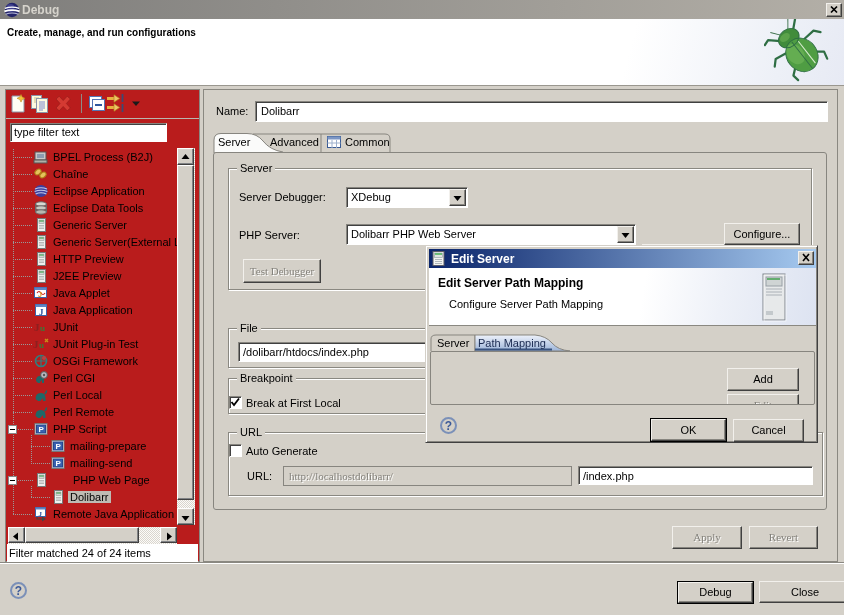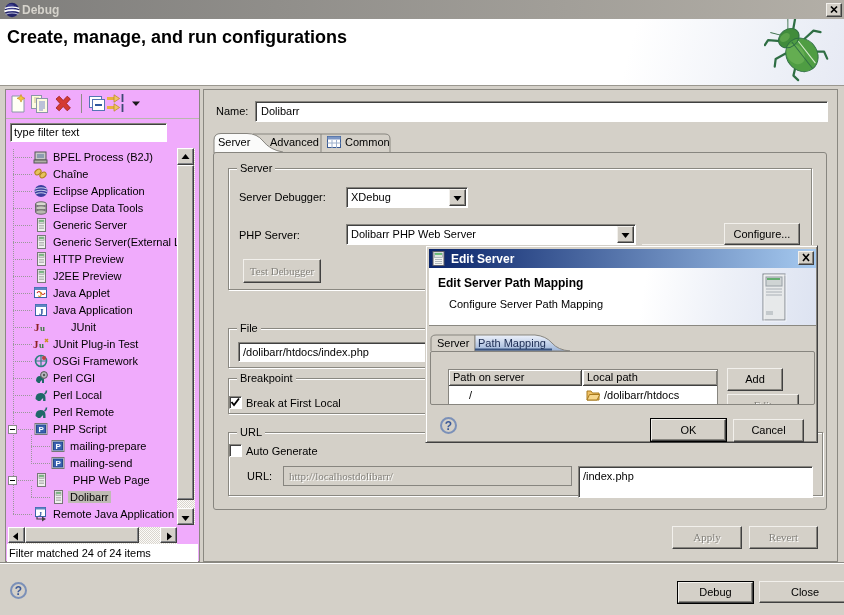--- a/index.html
+++ b/index.html
@@ -25,21 +25,21 @@
     <path d="M0.4 9.4 Q8 6.8 15.6 9.4" stroke="#ffffff" stroke-width="1.7" fill="none"></path>
     <path d="M1.6 12.2 Q8 9.8 14.4 12.2" stroke="#babcdc" stroke-width="1.2" fill="none"></path>
   </svg>
   <div class="abs" style="left:22px;top:3px;font-weight:bold;font-size:12px;color:#d6d3cc;">Debug</div>
   <div class="btn abs" style="left:826px;top:3px;width:16px;height:14px;"><svg width="14" height="12" viewBox="0 0 14 12">
         <path d="M4 2.5 L10 8.5 M10 2.5 L4 8.5" stroke="#000" stroke-width="1.7"></path>
       </svg></div>
 </div>
 
 <div class="abs" style="left:0;top:19px;width:844px;height:67px;background:linear-gradient(105deg,#ffffff 74%, #edf0f7 92%, #e7eaf4 100%);border-bottom:1px solid #9a978f;">
-  <div class="abs" style="left:7px;top:8px;font-weight:bold;font-size:18px;">Create, manage, and run configurations</div>
+  <div class="abs" style="left:7px;top:8px;font-weight:bold;font-size:10px;">Create, manage, and run configurations</div>
 
   <svg class="abs" style="left:764px;top:0px;" width="69" height="63" viewBox="0 0 74 68">
     <g transform="rotate(-38 37 34)">
       <g stroke="#2f6e44" stroke-width="2.4" fill="none" stroke-linecap="round" stroke-linejoin="round">
         <path d="M28 14 L18 5 L12 7"></path>
         <path d="M24 28 L12 26 L6 32"></path>
         <path d="M26 44 L16 52 L17 59"></path>
         <path d="M46 13 L56 4 L62 6"></path>
         <path d="M50 28 L63 27 L68 33"></path>
         <path d="M48 44 L58 52 L56 60"></path>
@@ -53,21 +53,21 @@
       <ellipse cx="32" cy="35" rx="9" ry="12" fill="#79bd60" opacity="0.5"></ellipse>
       <ellipse cx="34" cy="14" rx="6" ry="4" fill="#6cb055" opacity="0.6"></ellipse>
       <path d="M37 22 L37 59" stroke="#2f6e44" stroke-width="1"></path>
       <path d="M43 26 L43 56" stroke="#d8ecd0" stroke-width="1.2"></path>
       <ellipse cx="37" cy="40" rx="16.5" ry="19" fill="none" stroke="#2f6e44" stroke-width="1"></ellipse>
       <ellipse cx="37" cy="17" rx="12" ry="9.5" fill="none" stroke="#2f6e44" stroke-width="1"></ellipse>
     </g>
   </svg>
 </div>
 
-<div class="abs" style="left:5px;top:89px;width:195px;height:473px;border:1px solid #8a8881;background:#f0abfc;">
+<div class="abs" style="left:5px;top:89px;width:195px;height:473px;border:1px solid #8a8881;background:#b91c1c;">
 
   <div class="abs" style="left:0;top:0;width:193px;height:29px;border-bottom:1px solid #b9b6ae;">
     <svg class="abs" style="left:5px;top:3px" width="138" height="22" viewBox="0 0 138 22">
 
       <path d="M1 3 h8.5 l3.5 3.5 v12.5 h-12 z" fill="#fffff4" stroke="#8a96a8"></path>
       <path d="M10 1.5 l1.2 2.6 L14 5.3 l-2.8 1.2 L10 9.1 L8.8 6.5 L6 5.3 L8.8 4.1 z" fill="#f4c33c" stroke="#ba8a20" stroke-width="0.6"></path>
 
       <rect x="20.5" y="2.5" width="10" height="13" fill="#fdfbdf" stroke="#8a96a8"></rect>
       <g stroke="#c8c08a" stroke-width="1">
           <path d="M23 5 h5"></path>
@@ -181,21 +181,21 @@
           <rect x="2.5" y="2.5" width="11" height="11" fill="#fff" stroke="#3a62a8"></rect>
           <rect x="2.5" y="2.5" width="11" height="2.5" fill="#5e86c4"></rect>
           <text x="6" y="12.5" font-size="9" fill="#2a52a0" font-weight="bold" font-family="Liberation Serif">J</text>
         </svg></div>
       <div class="abs" style="left:46px;top:155px;white-space:nowrap;">Java Application</div>
       <div class="abs" style="left:6px;top:178px;width:20px;height:1px;background-image:repeating-linear-gradient(90deg,#999 0 1px,transparent 1px 2px);"></div>
       <div class="abs" style="left:26px;top:170px;width:16px;height:16px;"><svg width="16" height="16">
           <text x="1" y="12" font-size="11" fill="#8c2020" font-weight="bold" font-family="Liberation Serif">J</text>
           <text x="7" y="12" font-size="9" fill="#3a7a3a" font-weight="bold" font-family="Liberation Serif">u</text>
         </svg></div>
-      <div class="abs" style="left:46px;top:172px;white-space:nowrap;margin-left:18px;">JUnit</div>
+      <div class="abs" style="left:46px;top:172px;white-space:nowrap;">JUnit</div>
       <div class="abs" style="left:6px;top:195px;width:20px;height:1px;background-image:repeating-linear-gradient(90deg,#999 0 1px,transparent 1px 2px);"></div>
       <div class="abs" style="left:26px;top:187px;width:16px;height:16px;"><svg width="16" height="16">
           <text x="0" y="12" font-size="11" fill="#8c2020" font-weight="bold" font-family="Liberation Serif">J</text>
           <text x="6" y="12" font-size="9" fill="#3a7a3a" font-weight="bold" font-family="Liberation Serif">u</text>
           <path d="M12 3 l3 3 M12 6 l3 -3" stroke="#c89018" stroke-width="1.4"></path>
         </svg></div>
       <div class="abs" style="left:46px;top:189px;white-space:nowrap;">JUnit Plug-in Test</div>
       <div class="abs" style="left:6px;top:212px;width:20px;height:1px;background-image:repeating-linear-gradient(90deg,#999 0 1px,transparent 1px 2px);"></div>
       <div class="abs" style="left:26px;top:204px;width:16px;height:16px;"><svg width="16" height="16">
           <circle cx="8" cy="8" r="5.5" fill="none" stroke="#2e8080" stroke-width="1.6"></circle>
@@ -362,21 +362,21 @@
       </div>
       <div class="abs" style="left:17px;top:18px;">Break at First Local</div>
     </div>
 
     <div class="group abs" style="left:14px;top:279px;width:595px;height:64px;">
       <div class="glabel">URL</div>
       <div class="sunken abs" style="left:0px;top:11px;width:13px;height:13px;"></div>
       <div class="abs" style="left:17px;top:12px;">Auto Generate</div>
       <div class="abs" style="left:18px;top:37px;">URL:</div>
       <div class="abs disab" style="left:54px;top:33px;width:289px;height:20px;border:1px solid #87857f;background:#d4d0c8;line-height:18px;padding-left:5px;">http://localhostdolibarr/</div>
-      <div class="sunken abs" style="left:349px;top:33px;width:235px;height:32px;line-height:18px;padding-left:4px;">/index.php</div>
+      <div class="sunken abs" style="left:349px;top:33px;width:235px;height:19px;line-height:18px;padding-left:4px;">/index.php</div>
     </div>
   </div>
 
   <div class="btn abs disab" style="left:468px;top:436px;width:70px;height:23px;line-height:21px;">Apply</div>
   <div class="btn abs disab" style="left:545px;top:436px;width:69px;height:23px;line-height:21px;">Revert</div>
 </div>
 
 <div class="abs" style="left:0;top:562px;width:844px;height:2px;border-top:1px solid #8a8881;border-bottom:1px solid #fff;"></div>
 
 <div class="abs helpq" style="left:10px;top:582px;"></div>
@@ -424,32 +424,21 @@
           <stop offset="0" stop-color="#eef2fb"></stop>
           <stop offset="1" stop-color="#9cb4d8"></stop>
         </linearGradient>
       </defs>
   </svg>
   <div class="abs" style="left:11px;top:91px;">Server</div>
   <div class="abs" style="left:52px;top:91px;color:#1a2a50;">Path Mapping</div>
 
   <div class="abs" style="left:4px;top:105px;width:385px;height:54px;border:1px solid #87857f;border-radius:2px;overflow:hidden;">
 
-    <div class="abs" style="left:17px;top:17px;width:270px;height:42px;border:1px solid #87857f;background:#fff;">
-      <div class="abs" style="left:0;top:0;width:133px;height:16px;background:#d4d0c8;border-right:1px solid #404040;border-bottom:1px solid #404040;box-shadow:inset 1px 1px 0 #fff, inset -1px -1px 0 #87857f;padding:1px 0 0 4px;">Path on server</div>
-      <div class="abs" style="left:134px;top:0;width:134px;height:16px;background:#d4d0c8;border-bottom:1px solid #404040;box-shadow:inset 1px 1px 0 #fff, inset -1px -1px 0 #87857f;padding:1px 0 0 4px;">Local path</div>
-      <div class="abs" style="left:20px;top:19px;">/</div>
-      <svg class="abs" style="left:137px;top:19px" width="14" height="12" viewBox="0 0 14 12">
-        <path d="M1 3 L1 11 L13 11 L13 4 L6.5 4 L5 2 L1 2 Z" fill="#f0c165" stroke="#a87a1e"></path>
-        <path d="M1 11 L3.5 5.5 L13.8 5.5 L11 11 Z" fill="#f6d68c" stroke="#a87a1e"></path>
-      </svg>
-      <div class="abs" style="left:155px;top:19px;">/dolibarr/htdocs</div>
-
-    </div>
-    <div class="btn abs" style="left:296px;top:16px;width:56px;height:23px;line-height:21px;text-align:center;">Add</div>
+    <div class="btn abs" style="left:296px;top:16px;width:72px;height:23px;line-height:21px;text-align:center;">Add</div>
     <div class="btn abs disab" style="left:296px;top:42px;width:72px;height:23px;line-height:21px;text-align:center;">Edit</div>
   </div>
 
   <div class="abs helpq" style="left:14px;top:171px;"></div>
   <div class="abs" style="left:224px;top:172px;width:77px;height:24px;background:#000;padding:1px;">
       <div class="btn" style="width:100%;height:100%;line-height:20px;text-align:center;">OK</div>
     </div>
   <div class="btn abs" style="left:307px;top:173px;width:71px;height:23px;line-height:21px;text-align:center;">Cancel</div>
 </div>
 

